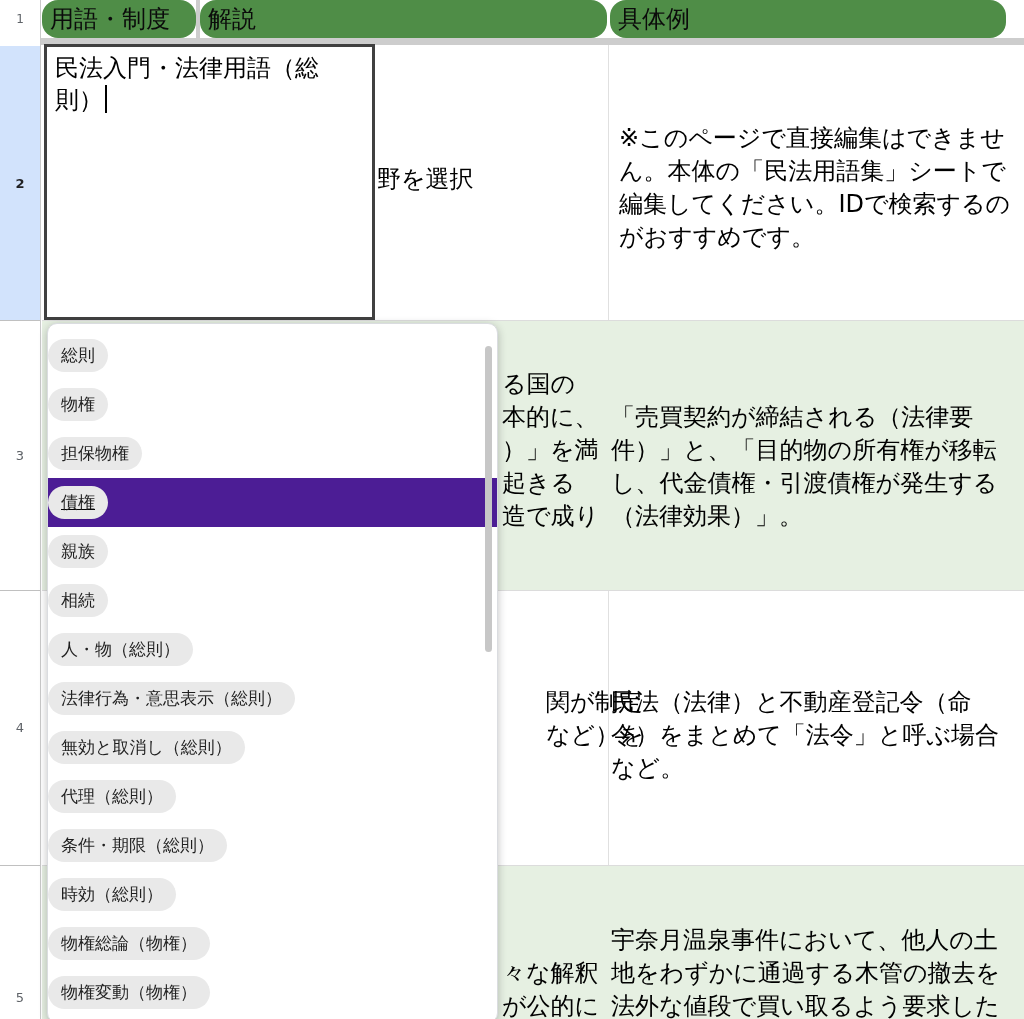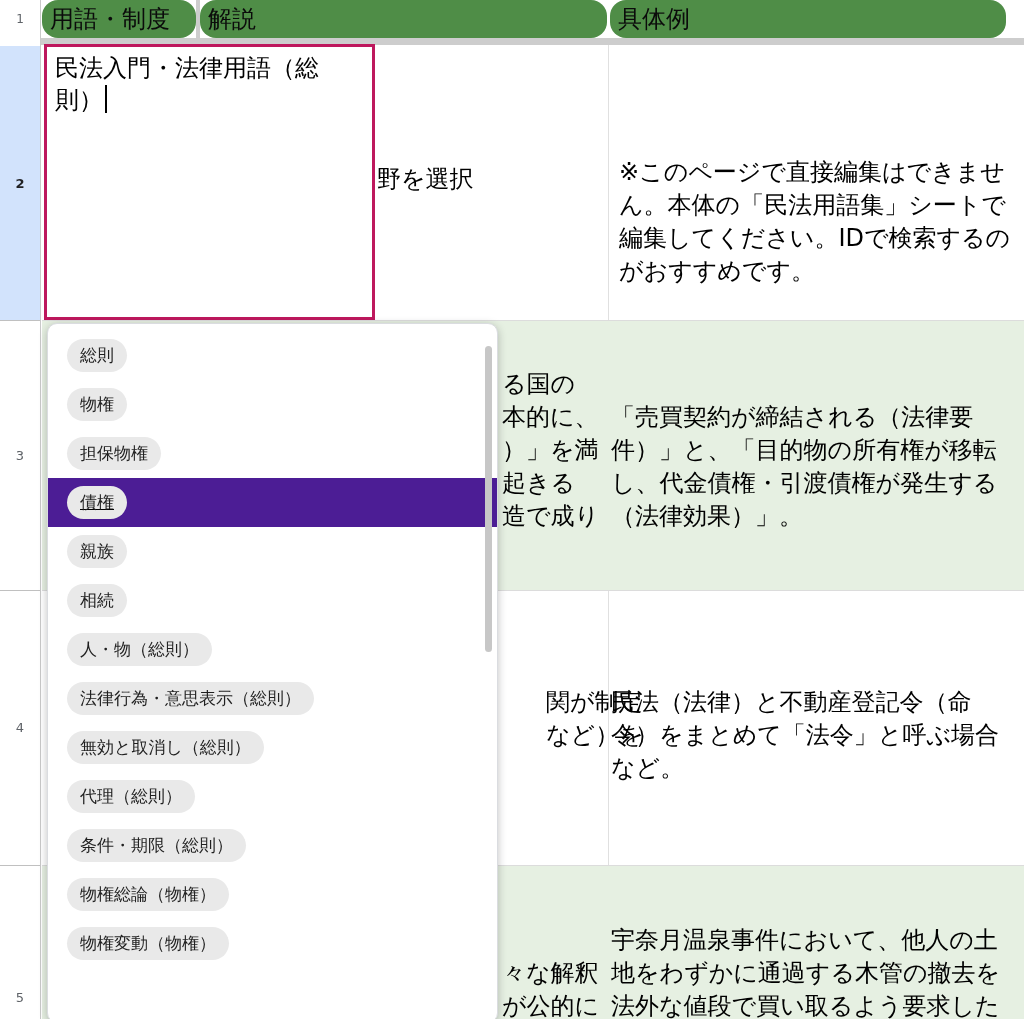--- a/index.html
+++ b/index.html
@@ -21,28 +21,28 @@
   .frozen-h{left:0;top:38px;width:1024px;height:7px;background:#cdcdcd;}
   .frozen-v{left:196px;top:0;width:4px;height:38px;background:#cdcdcd;}
   
   .rowfill{left:42px;width:982px;background:#e6f0e2;}
   .vline{width:1px;background:#e0e0e0;}
   .hline{left:42px;width:982px;height:1px;background:#dcdcdc;}
   
   .celltext{font-size:24px;line-height:33px;color:#000;white-space:pre-line;}
   
   .editor{left:44px;top:44px;width:331px;height:276px;background:#fff;
-          border:3px solid #be185d;box-sizing:border-box;padding:5px 8px;
+          border:3px solid #404040;box-sizing:border-box;padding:5px 8px;
           font-size:24px;line-height:32px;color:#000;}
   .caret{display:inline-block;width:2px;height:28px;background:#000;vertical-align:-5px;margin-left:2px;}
   
   .dropdown{left:47px;top:323px;width:451px;height:700px;background:#fff;
             border:1px solid #dadce0;border-radius:10px;box-sizing:border-box;
             box-shadow:0 2px 8px rgba(32,33,36,.28);padding-top:7px;}
-  .dd-item{height:49px;display:flex;align-items:center;padding-left:19px;}
+  .dd-item{height:49px;display:flex;align-items:center;}
   .dd-item.hl{background:#4c1d95;text-decoration:underline;}
   .chip{background:#e9e9e9;border-radius:17px;padding:5px 13px;font-size:17px;color:#1f1f1f;
         display:inline-block;white-space:nowrap;}
   .dd-scroll{position:absolute;right:5px;top:22px;width:7px;height:306px;background:#c7c7c7;border-radius:4px;}
 </style>
 </head>
 <body>
 
 <div id="app">
 
@@ -82,21 +82,21 @@
       </div>
     <div class="gut-cell" style="top:865px;height:280px;align-items:flex-start;padding-top:125px;box-sizing:border-box;">
         <span>5</span>
       </div>
     <div class="gut-line" style="top:320px;"></div>
     <div class="gut-line" style="top:590px;"></div>
     <div class="gut-line" style="top:865px;"></div>
   </div>
 
   <div class="abs celltext" style="left:377px;top:163px;text-align:right;">野を選択</div>
-  <div class="abs celltext" style="left:619px;top:122px;margin-top:34px;">※このページで直接編集はできませ
+  <div class="abs celltext" style="left:619px;top:122px;">※このページで直接編集はできませ
 ん。本体の「民法用語集」シートで
 編集してください。IDで検索するの
 がおすすめです。</div>
 
   <div class="abs celltext" style="left:502px;top:368px;">る国の
 本的に、
 ）」を満
 起きる
 造で成り</div>
   <div class="abs celltext" style="left:611px;top:401px;">「売買契約が締結される（法律要
@@ -148,20 +148,23 @@
     <div class="dd-item">
         <span class="chip">無効と取消し（総則）</span>
       </div>
     <div class="dd-item">
         <span class="chip">代理（総則）</span>
       </div>
     <div class="dd-item">
         <span class="chip">条件・期限（総則）</span>
       </div>
     <div class="dd-item">
+        <span class="chip">時効（総則）</span>
+      </div>
+    <div class="dd-item">
         <span class="chip">物権総論（物権）</span>
       </div>
     <div class="dd-item">
         <span class="chip">物権変動（物権）</span>
       </div>
     <div class="dd-scroll"></div>
   </div>
 
 </div>
 

